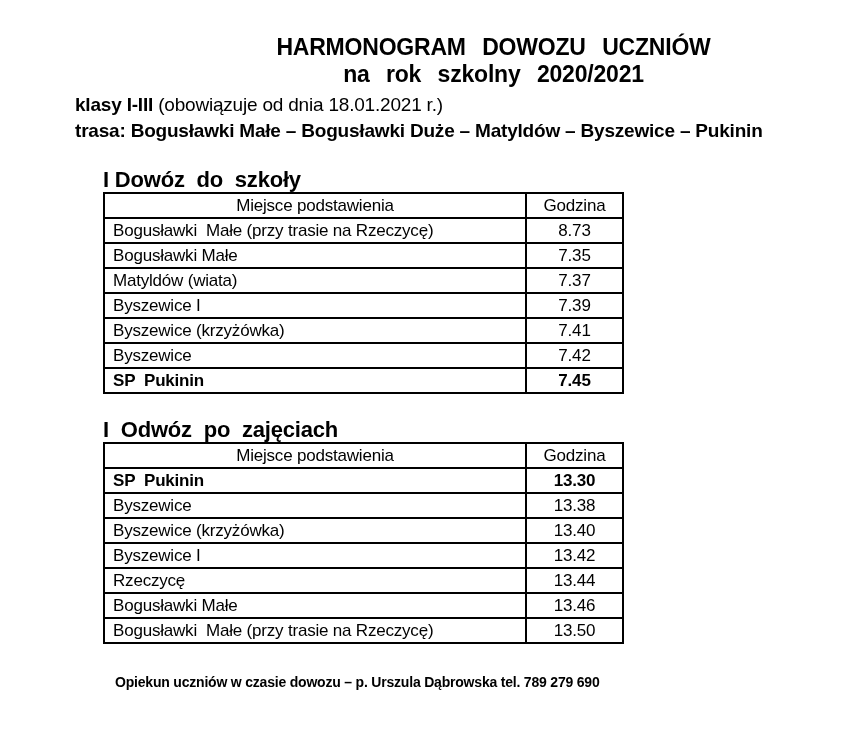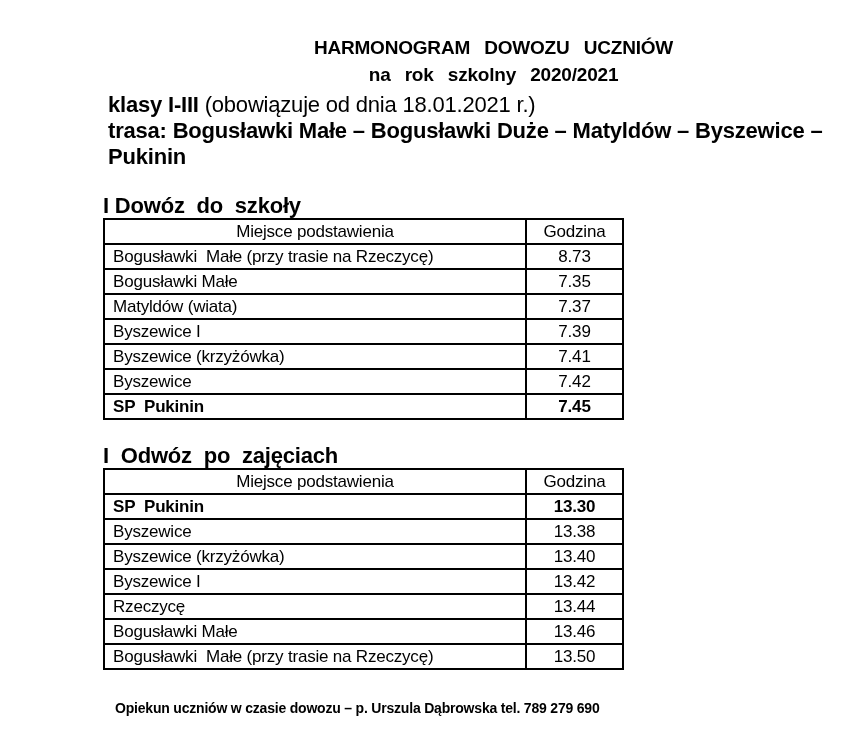--- a/index.html
+++ b/index.html
@@ -19,31 +19,31 @@
     background: #ffffff;
   }
 
   
   .title-block {
     padding-top: 34px;
     padding-left: 140px;
     text-align: center;
   }
   .title-line {
-    font-size: 19px;
+    font-size: 23px;
     font-weight: bold;
     line-height: 27px;
     letter-spacing: -0.2px;
     word-spacing: 2px;
     white-space: pre-wrap;
   }
 
   .meta {
-    margin-left: 108px;
-    font-size: 22px;
+    margin-left: 75px;
+    font-size: 19px;
     line-height: 26px;
     letter-spacing: -0.2px;
     white-space: pre-wrap;
   }
   .meta.first { margin-top: 4px; }
   .b { font-weight: bold; }
 
   .section-heading {
     margin: 26px 0 2px 103px;
     font-size: 22px;

